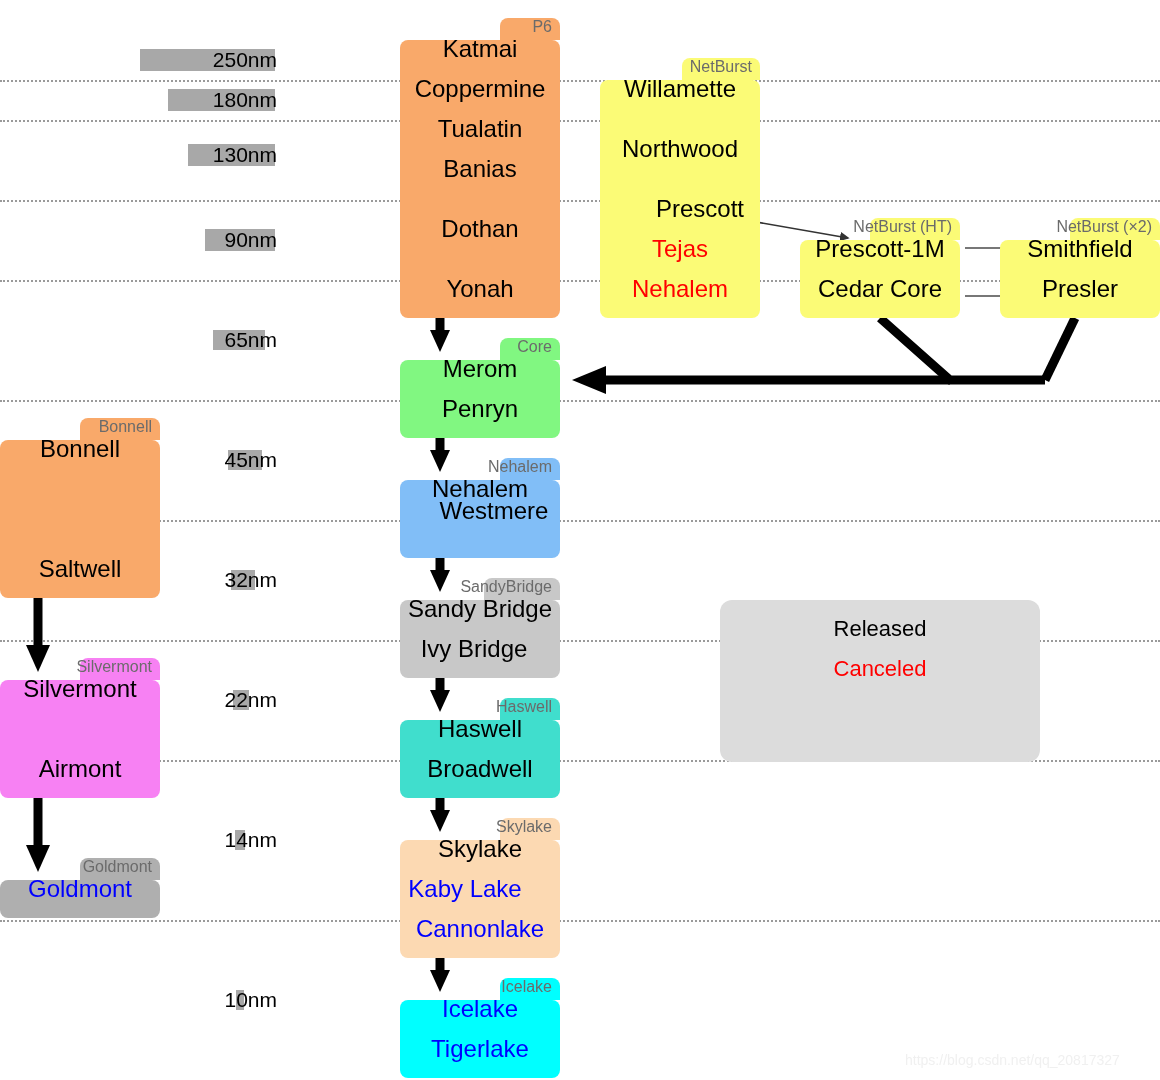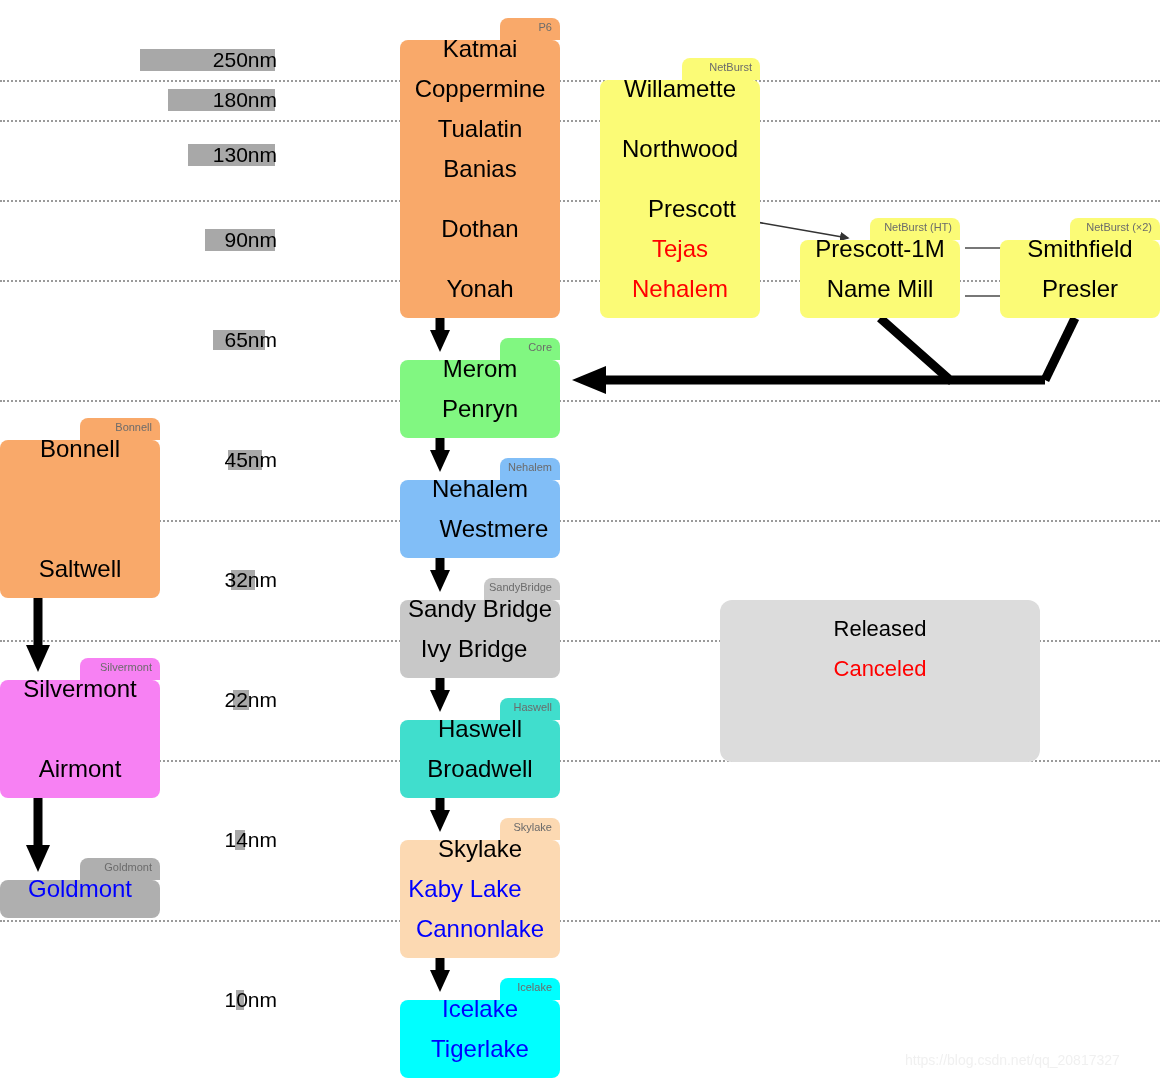--- a/index.html
+++ b/index.html
@@ -28,21 +28,21 @@
 
   
   .group{position:absolute;}
   .grp-tab{
     position:absolute;right:0;top:0;height:24px;border-radius:8px 8px 0 0;
   }
   .grp-body{
     position:absolute;left:0;border-radius:8px;
   }
   .grp-name{
-    position:absolute;right:8px;top:2px;font-size:11px;color:#6b6b6b;
+    position:absolute;right:8px;top:2px;font-size:16px;color:#6b6b6b;
     white-space:nowrap;line-height:14px;
   }
   .uarch{
     position:absolute;width:100%;text-align:center;font-size:24px;
     line-height:21px;white-space:nowrap;
   }
   .c-released{color:#000000;}
   .c-canceled{color:#ff0000;}
   .c-future{color:#0000ff;}
 
@@ -235,51 +235,51 @@
       <div class="uarch c-released" style="left: 400px; width: 160px; top: 158px; position: absolute; color: rgb(0, 0, 0);">Banias</div>
       <div class="uarch c-released" style="left: 400px; width: 160px; top: 218px; position: absolute; color: rgb(0, 0, 0);">Dothan</div>
       <div class="uarch c-released" style="left: 400px; width: 160px; top: 278px; position: absolute; color: rgb(0, 0, 0);">Yonah</div>
       <div class="group" style="left: 600px; top: 58px; width: 160px; height: 260px;">
         <div class="grp-tab" style="width: 78px; height: 22px; background: rgb(251, 251, 118);"></div>
         <div class="grp-body" style="top: 22px; width: 160px; height: 238px; background: rgb(251, 251, 118);"></div>
         <div class="grp-name">NetBurst</div>
       </div>
       <div class="uarch c-released" style="left: 600px; width: 160px; top: 78px; position: absolute; color: rgb(0, 0, 0);">Willamette</div>
       <div class="uarch c-released" style="left: 600px; width: 160px; top: 138px; position: absolute; color: rgb(0, 0, 0);">Northwood</div>
-      <div class="uarch c-released" style="left: 600px; width: 184px; top: 198px; position: absolute; color: rgb(0, 0, 0);">Prescott</div>
+      <div class="uarch c-released" style="left: 600px; width: 184px; top: 198px; position: absolute; color: rgb(0, 0, 0); padding-left: 8px;">Prescott</div>
       <div class="uarch c-canceled" style="left: 600px; width: 160px; top: 238px; position: absolute; color: rgb(255, 0, 0);">Tejas</div>
       <div class="uarch c-canceled" style="left: 600px; width: 160px; top: 278px; position: absolute; color: rgb(255, 0, 0);">Nehalem</div>
       <div class="group" style="left: 800px; top: 218px; width: 160px; height: 100px;">
         <div class="grp-tab" style="width: 90px; height: 22px; background: rgb(251, 251, 118);"></div>
         <div class="grp-body" style="top: 22px; width: 160px; height: 78px; background: rgb(251, 251, 118);"></div>
         <div class="grp-name">NetBurst (HT)</div>
       </div>
       <div class="uarch c-released" style="left: 800px; width: 160px; top: 238px; position: absolute; color: rgb(0, 0, 0);">Prescott-1M</div>
-      <div class="uarch c-released" style="left: 800px; width: 160px; top: 278px; position: absolute; color: rgb(0, 0, 0);">Name Mill</div>
+      <div class="uarch c-released" style="left: 800px; width: 160px; top: 278px; position: absolute; color: rgb(0, 0, 0);">Cedar Core</div>
       <div class="group" style="left: 1000px; top: 218px; width: 160px; height: 100px;">
         <div class="grp-tab" style="width: 90px; height: 22px; background: rgb(251, 251, 118);"></div>
         <div class="grp-body" style="top: 22px; width: 160px; height: 78px; background: rgb(251, 251, 118);"></div>
         <div class="grp-name">NetBurst (×2)</div>
       </div>
       <div class="uarch c-released" style="left: 1000px; width: 160px; top: 238px; position: absolute; color: rgb(0, 0, 0);">Smithfield</div>
       <div class="uarch c-released" style="left: 1000px; width: 160px; top: 278px; position: absolute; color: rgb(0, 0, 0);">Presler</div>
       <div class="group" style="left: 400px; top: 338px; width: 160px; height: 100px;">
         <div class="grp-tab" style="width: 60px; height: 22px; background: rgb(129, 247, 129);"></div>
         <div class="grp-body" style="top: 22px; width: 160px; height: 78px; background: rgb(129, 247, 129);"></div>
         <div class="grp-name">Core</div>
       </div>
       <div class="uarch c-released" style="left: 400px; width: 160px; top: 358px; position: absolute; color: rgb(0, 0, 0);">Merom</div>
       <div class="uarch c-released" style="left: 400px; width: 160px; top: 398px; position: absolute; color: rgb(0, 0, 0);">Penryn</div>
       <div class="group" style="left: 400px; top: 458px; width: 160px; height: 100px;">
         <div class="grp-tab" style="width: 60px; height: 22px; background: rgb(129, 190, 247);"></div>
         <div class="grp-body" style="top: 22px; width: 160px; height: 78px; background: rgb(129, 190, 247);"></div>
         <div class="grp-name">Nehalem</div>
       </div>
       <div class="uarch c-released" style="left: 400px; width: 160px; top: 478px; position: absolute; color: rgb(0, 0, 0);">Nehalem</div>
-      <div class="uarch c-released" style="left: 400px; width: 188px; top: 518px; position: absolute; color: rgb(0, 0, 0);">Westmere</div>
+      <div class="uarch c-released" style="left: 400px; width: 188px; top: 500px; position: absolute; color: rgb(0, 0, 0);">Westmere</div>
       <div class="group" style="left: 400px; top: 578px; width: 160px; height: 100px;">
         <div class="grp-tab" style="width: 76px; height: 22px; background: rgb(200, 200, 200);"></div>
         <div class="grp-body" style="top: 22px; width: 160px; height: 78px; background: rgb(200, 200, 200);"></div>
         <div class="grp-name">SandyBridge</div>
       </div>
       <div class="uarch c-released" style="left: 400px; width: 160px; top: 598px; position: absolute; color: rgb(0, 0, 0);">Sandy Bridge</div>
       <div class="uarch c-released" style="left: 400px; width: 148px; top: 638px; position: absolute; color: rgb(0, 0, 0);">Ivy Bridge</div>
       <div class="group" style="left: 400px; top: 698px; width: 160px; height: 100px;">
         <div class="grp-tab" style="width: 60px; height: 22px; background: rgb(64, 222, 205);"></div>
         <div class="grp-body" style="top: 22px; width: 160px; height: 78px; background: rgb(64, 222, 205);"></div>

